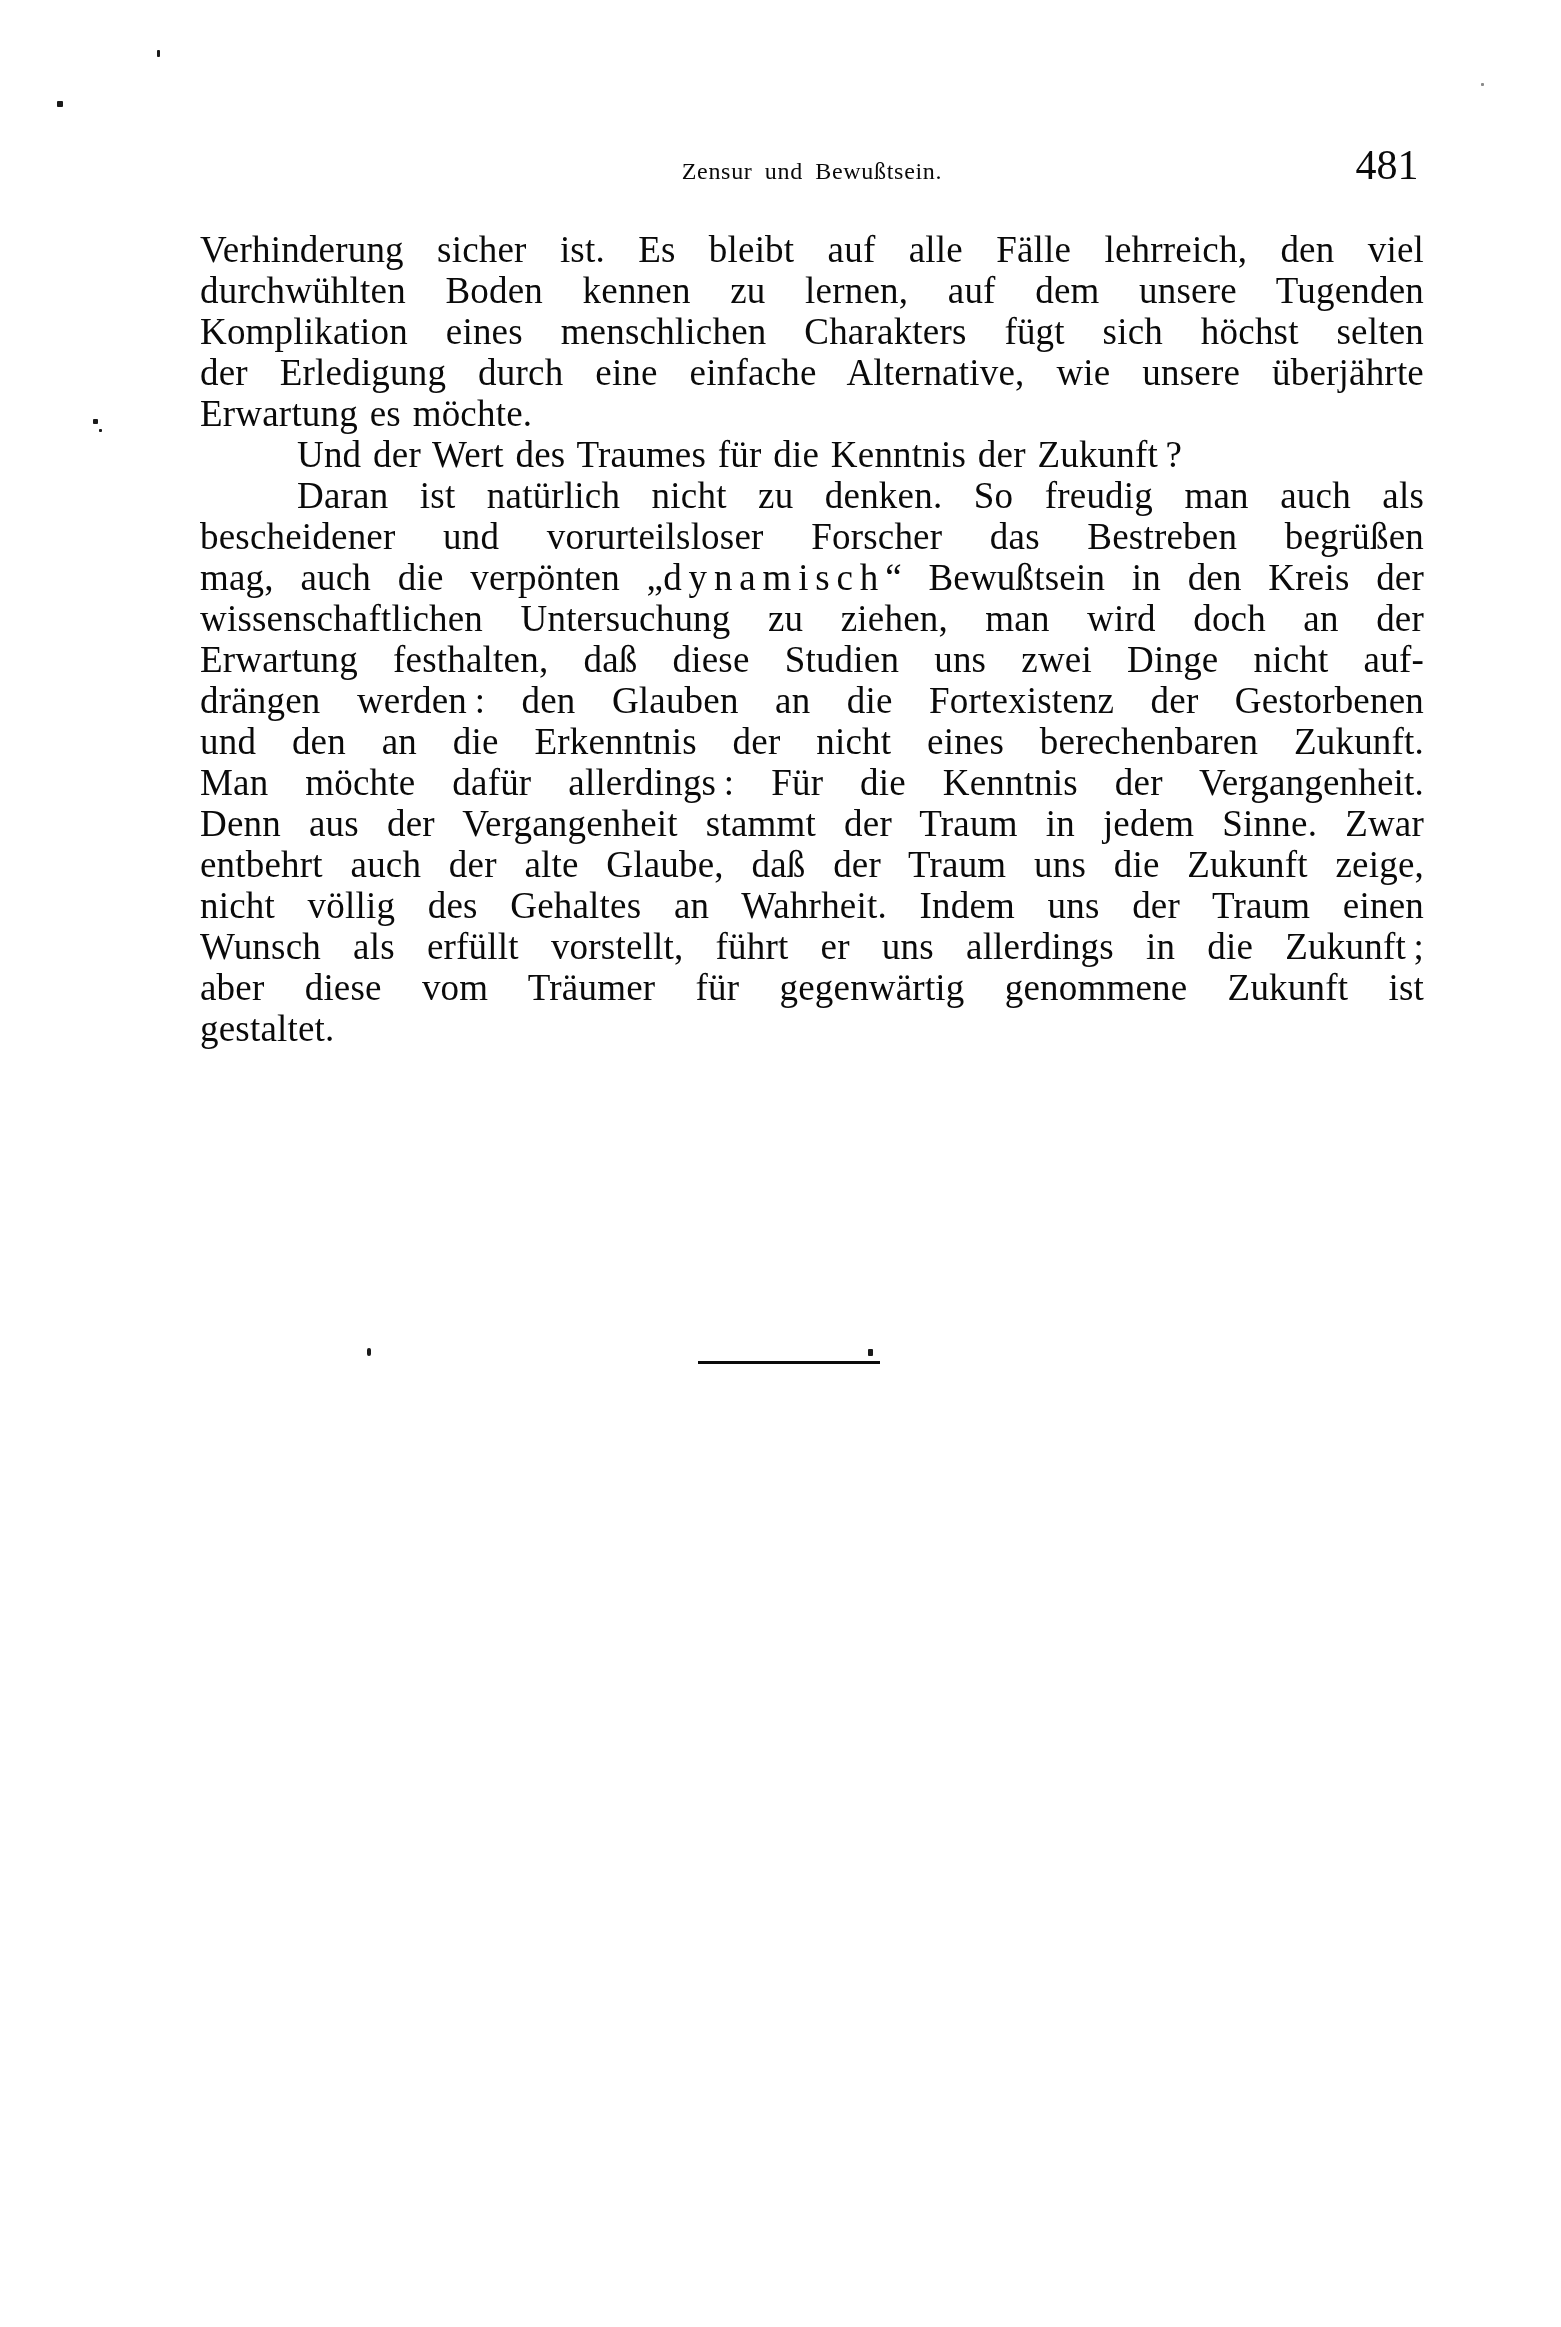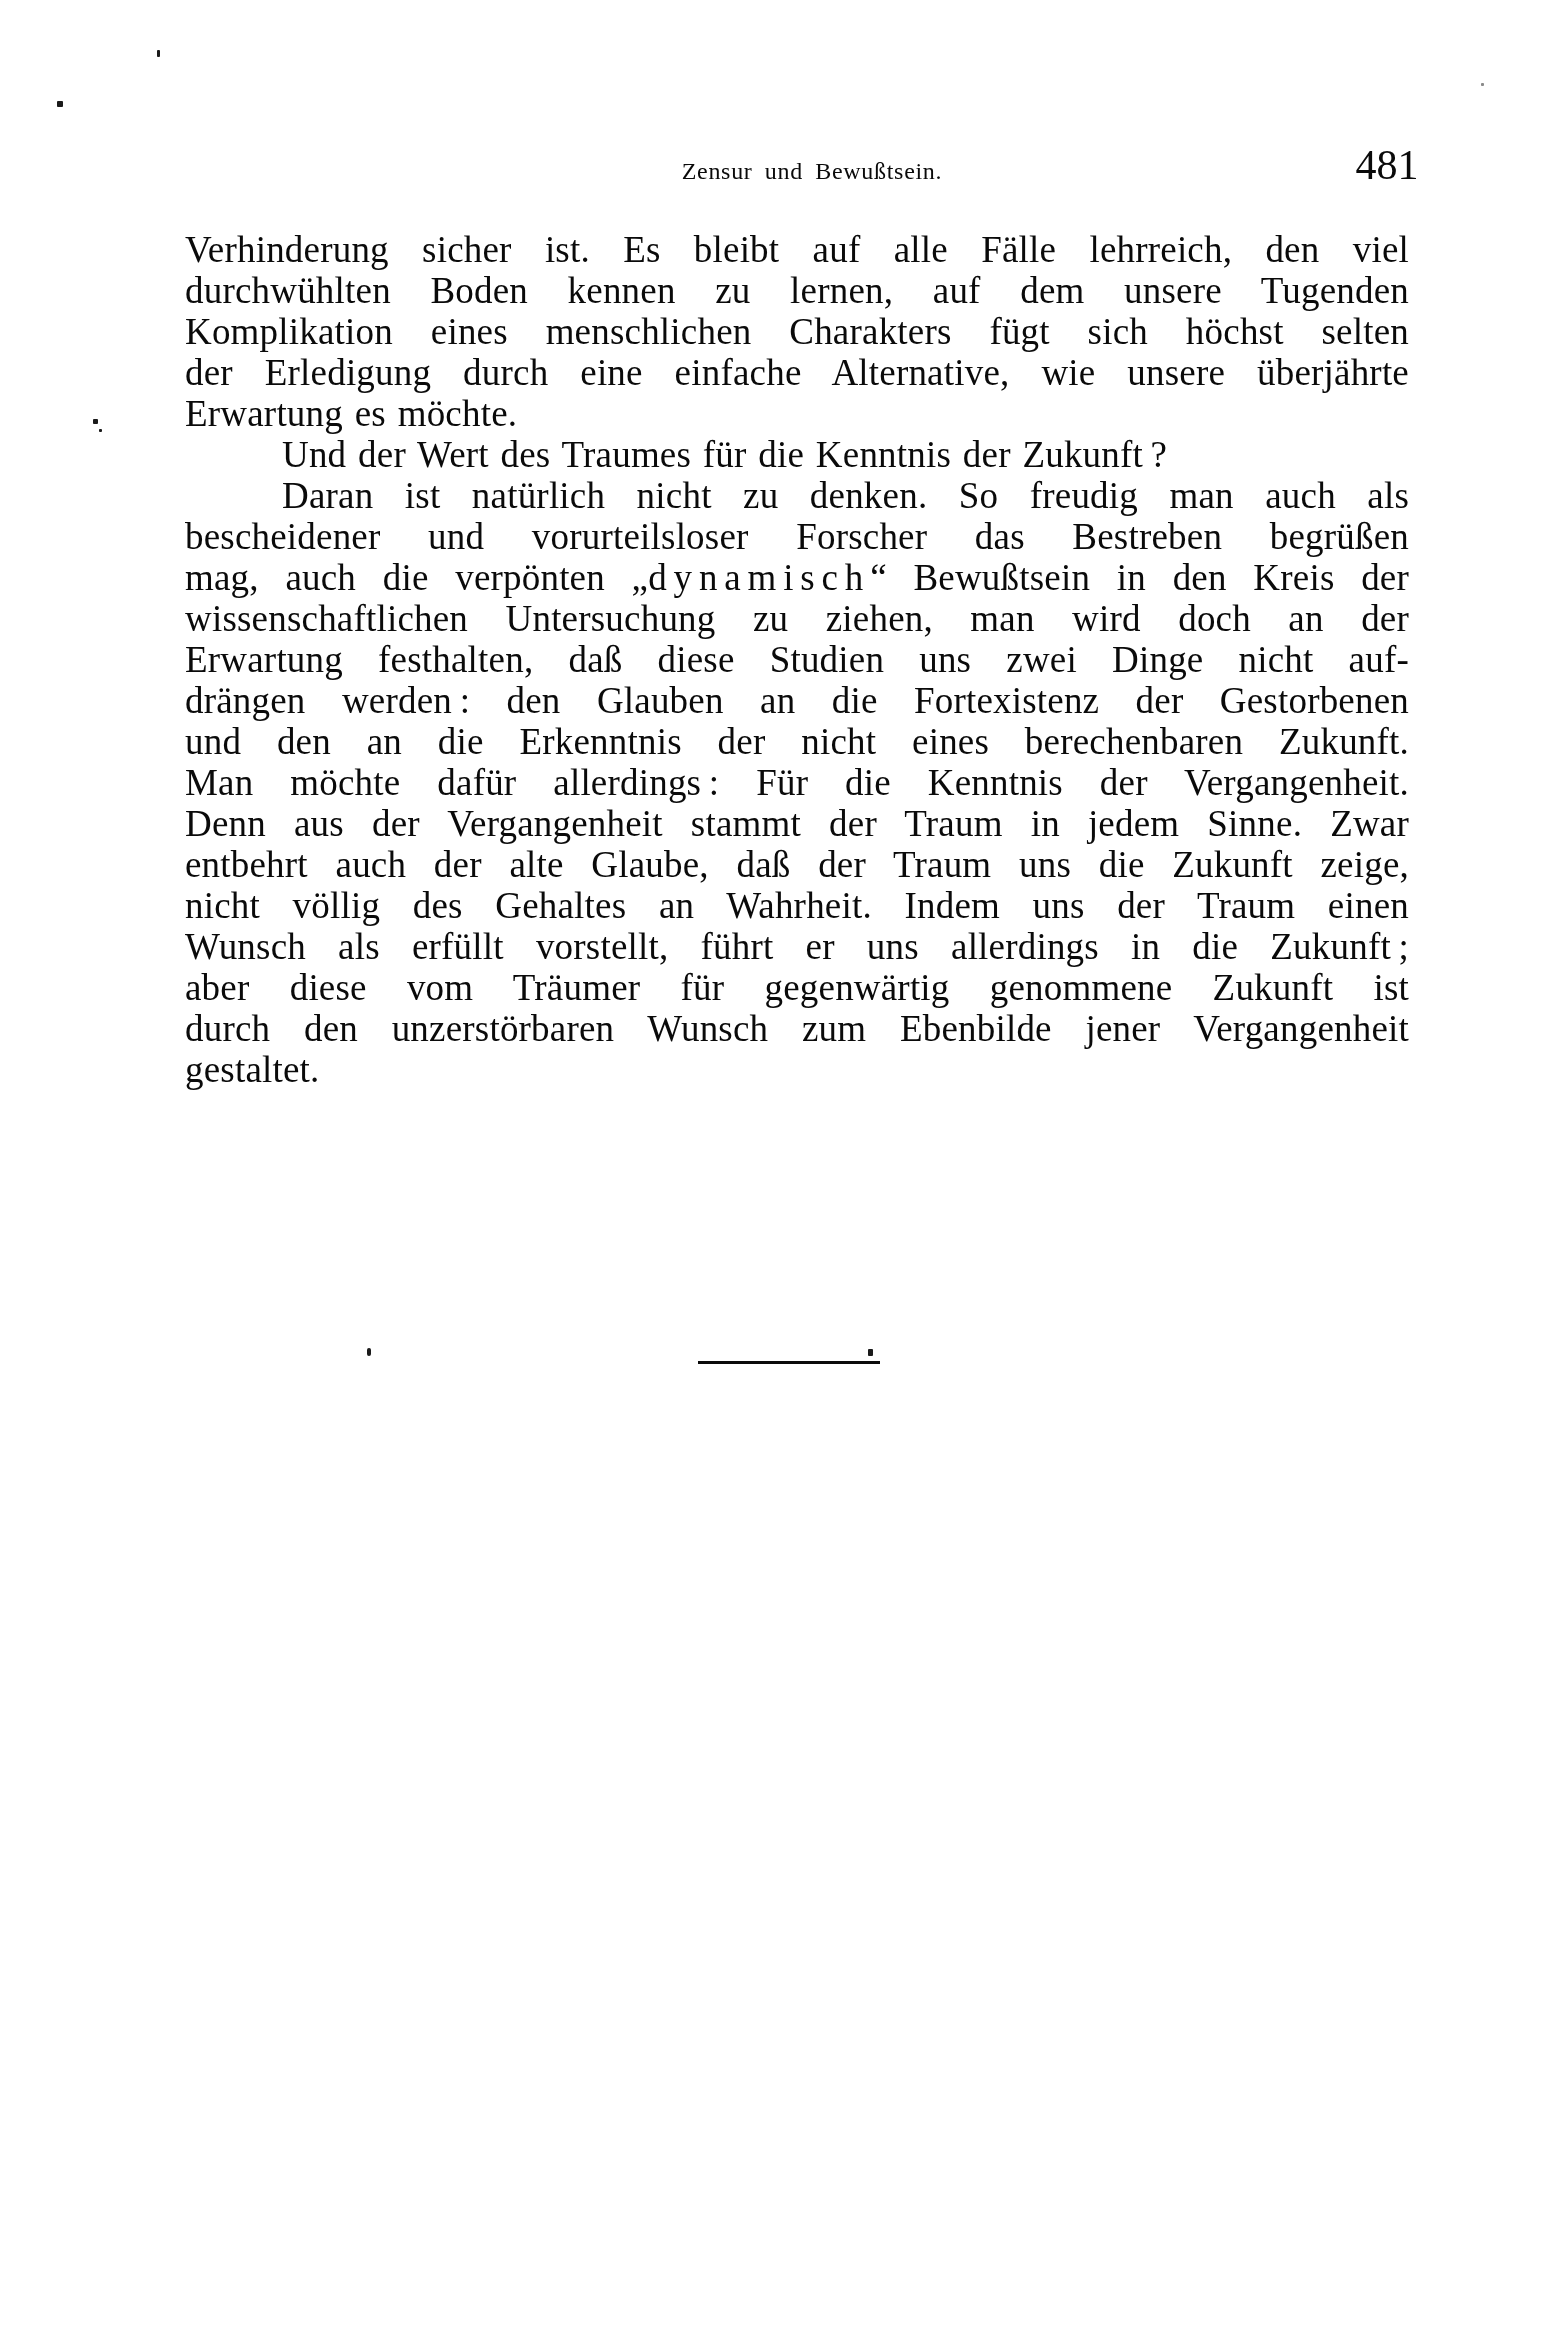--- a/index.html
+++ b/index.html
@@ -33,21 +33,21 @@
   .page-number {
     position: absolute;
     right: 5.6px;
     top: 144px;
     font-size: 42px;
     line-height: 43px;
     margin-left: 31px;
   }
   .body-text {
     position: absolute;
-    left: 185px;
+    left: 200px;
     top: 229px;
     width: 1224px;
     font-size: 37px;
     line-height: 41px;
     letter-spacing: 0.2px;
     word-spacing: 2.3px;
   }
   .line {
     text-align: justify;
     text-align-last: justify;
@@ -101,21 +101,20 @@
         <div class="line">wissenschaftlichen Untersuchung zu ziehen, man wird doch an der</div>
         <div class="line">Erwartung festhalten, daß diese Studien uns zwei Dinge nicht auf-</div>
         <div class="line">drängen werden : den Glauben an die Fortexistenz der Gestorbenen</div>
         <div class="line">und den an die Erkenntnis der nicht eines berechenbaren Zukunft.</div>
         <div class="line">Man möchte dafür allerdings : Für die Kenntnis der Vergangenheit.</div>
         <div class="line">Denn aus der Vergangenheit stammt der Traum in jedem Sinne. Zwar</div>
         <div class="line">entbehrt auch der alte Glaube, daß der Traum uns die Zukunft zeige,</div>
         <div class="line">nicht völlig des Gehaltes an Wahrheit. Indem uns der Traum einen</div>
         <div class="line">Wunsch als erfüllt vorstellt, führt er uns allerdings in die Zukunft ;</div>
         <div class="line">aber diese vom Träumer für gegenwärtig genommene Zukunft ist</div>
-        <div class="line">durch den unzerstörbaren Wunsch zum Ebenbilde jener Vergangenheit</div>
         <div class="line last">gestaltet.</div>
       </div>
     </div>
 
   <div class="rule"></div>
 
   <div class="speck" style="left:157px;top:50px;width:2.8px;height:6.5px"></div>
   <div class="speck" style="left:57px;top:101px;width:5.6px;height:5.6px"></div>
   <div class="speck" style="left:93px;top:419px;width:4.6px;height:4.6px"></div>
   <div class="speck" style="left:99px;top:429px;width:2.8px;height:2.8px"></div>

